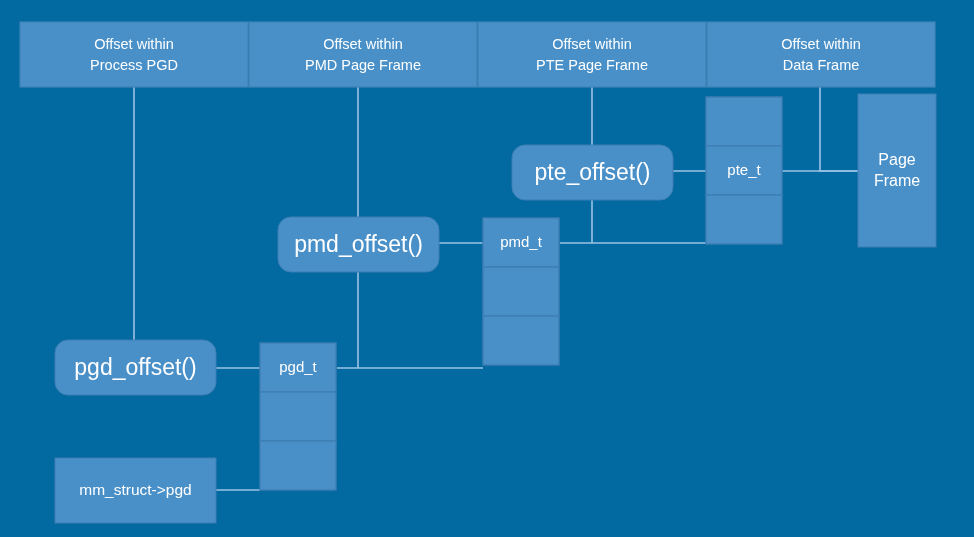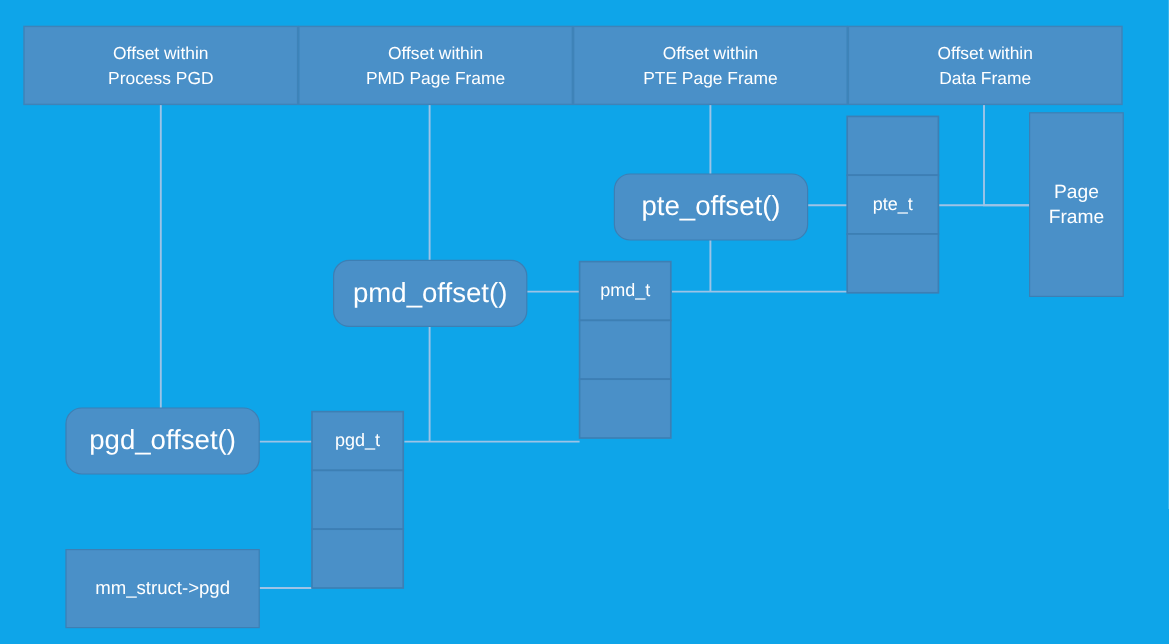--- a/index.html
+++ b/index.html
@@ -10,21 +10,21 @@
   body {
     width: 974px;
     height: 537px;
     font-family: "Liberation Sans", sans-serif;
     overflow: hidden;
   }
   #diagram-root {
     position: relative;
     width: 974px;
     height: 537px;
-    background: #0ea5e9;
+    background: #0369a1;
   }
   svg.layer {
     position: absolute;
     left: 0;
     top: 0;
     width: 974px;
     height: 537px;
   }
   .conn {
     stroke: #9dc3e6;

